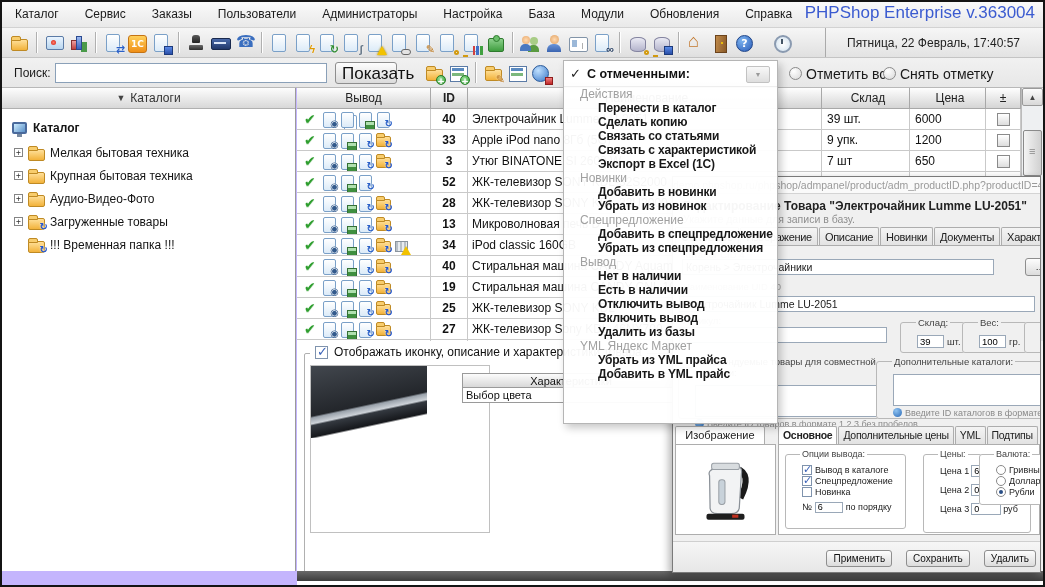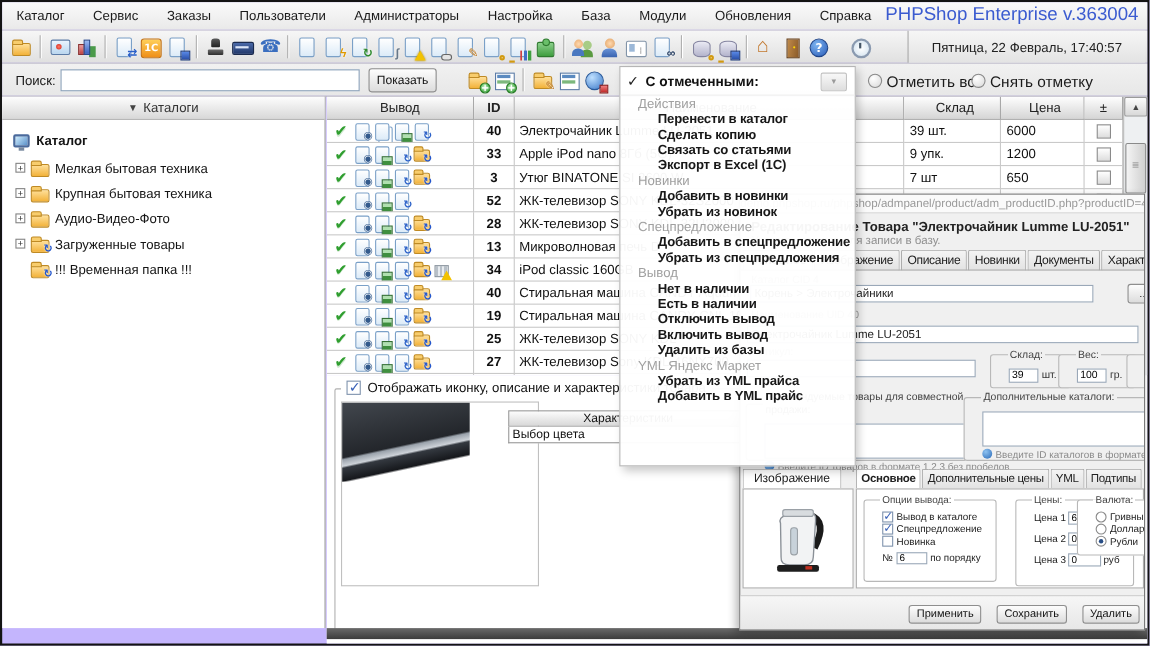--- a/index.html
+++ b/index.html
@@ -16,21 +16,21 @@
     background:linear-gradient(#f6f6f6,#e0e0e0);border-bottom:1px solid #c4c4c4;
     display:flex;align-items:center;padding-left:5px;}
   .datebox{position:absolute;right:2px;top:0;height:29px;width:216px;border-left:1px solid #aaa;
     display:flex;align-items:center;justify-content:center;font-size:12px;color:#222;background:linear-gradient(#f6f6f6,#e3e3e3);}
   .searchrow{position:absolute;left:2px;top:58px;width:1041px;height:30px;
     background:linear-gradient(#f1f1f1,#e7e7e7);border-bottom:1px solid #b8b8b8;
     display:flex;align-items:center;font-size:12px;}
   .slabel{margin-left:12px;color:#1a1a1a;}
   .sinput{position:absolute;left:53px;top:5px;width:272px;height:20px;border:1px solid #8aa0b8;background:#fff;font-size:12px;padding:0 4px;}
   .sbtn{position:absolute;left:333px;top:4px;width:62px;height:22px;border:1px solid #8e8e8e;border-radius:3px;
-    background:linear-gradient(#fdfdfd,#dcdcdc);font-size:11px;color:#111;}
+    background:linear-gradient(#fdfdfd,#dcdcdc);font-size:17px;color:#111;}
   .radio{position:absolute;top:9px;width:13px;height:13px;border-radius:50%;border:1px solid #8a8a8a;
     background:radial-gradient(circle at 35% 30%,#fff,#d8d8d8);}
   .r1{left:787px;} .r2{left:881px;}
   .rlabel{position:absolute;top:8px;font-size:14px;color:#1a1a1a;}
   .rl1{left:804px;} .rl2{left:898px;}
   
   .ticon{display:inline-block;width:20px;height:20px;position:relative;margin:0 2px;flex:none;}
   .tsep{display:inline-block;width:1px;height:21px;background:#b0b0b0;box-shadow:1px 0 0 #fff;margin:0 5px;flex:none;}
   .tgap{display:inline-block;width:14px;flex:none;}
   .icon-doc::before{content:"";position:absolute;left:3px;top:1px;width:12px;height:16px;
@@ -827,20 +827,21 @@
     <div class="cm-head">
       <span class="cm-check">✓</span>
       <span class="cm-title">С отмеченными:</span>
       <span class="cm-select">▼</span>
     </div>
     <div id="cm-body">
         <div class="cm-group">Действия</div>
         <div class="cm-item">Перенести в каталог</div>
         <div class="cm-item">Сделать копию</div>
         <div class="cm-item">Связать со статьями</div>
+        <div class="cm-item">Связать с характеристикой</div>
         <div class="cm-item">Экспорт в Excel (1C)</div>
         <div class="cm-group">Новинки</div>
         <div class="cm-item">Добавить в новинки</div>
         <div class="cm-item">Убрать из новинок</div>
         <div class="cm-group">Спецпредложение</div>
         <div class="cm-item">Добавить в спецпредложение</div>
         <div class="cm-item">Убрать из спецпредложения</div>
         <div class="cm-group">Вывод</div>
         <div class="cm-item">Нет в наличии</div>
         <div class="cm-item">Есть в наличии</div>

